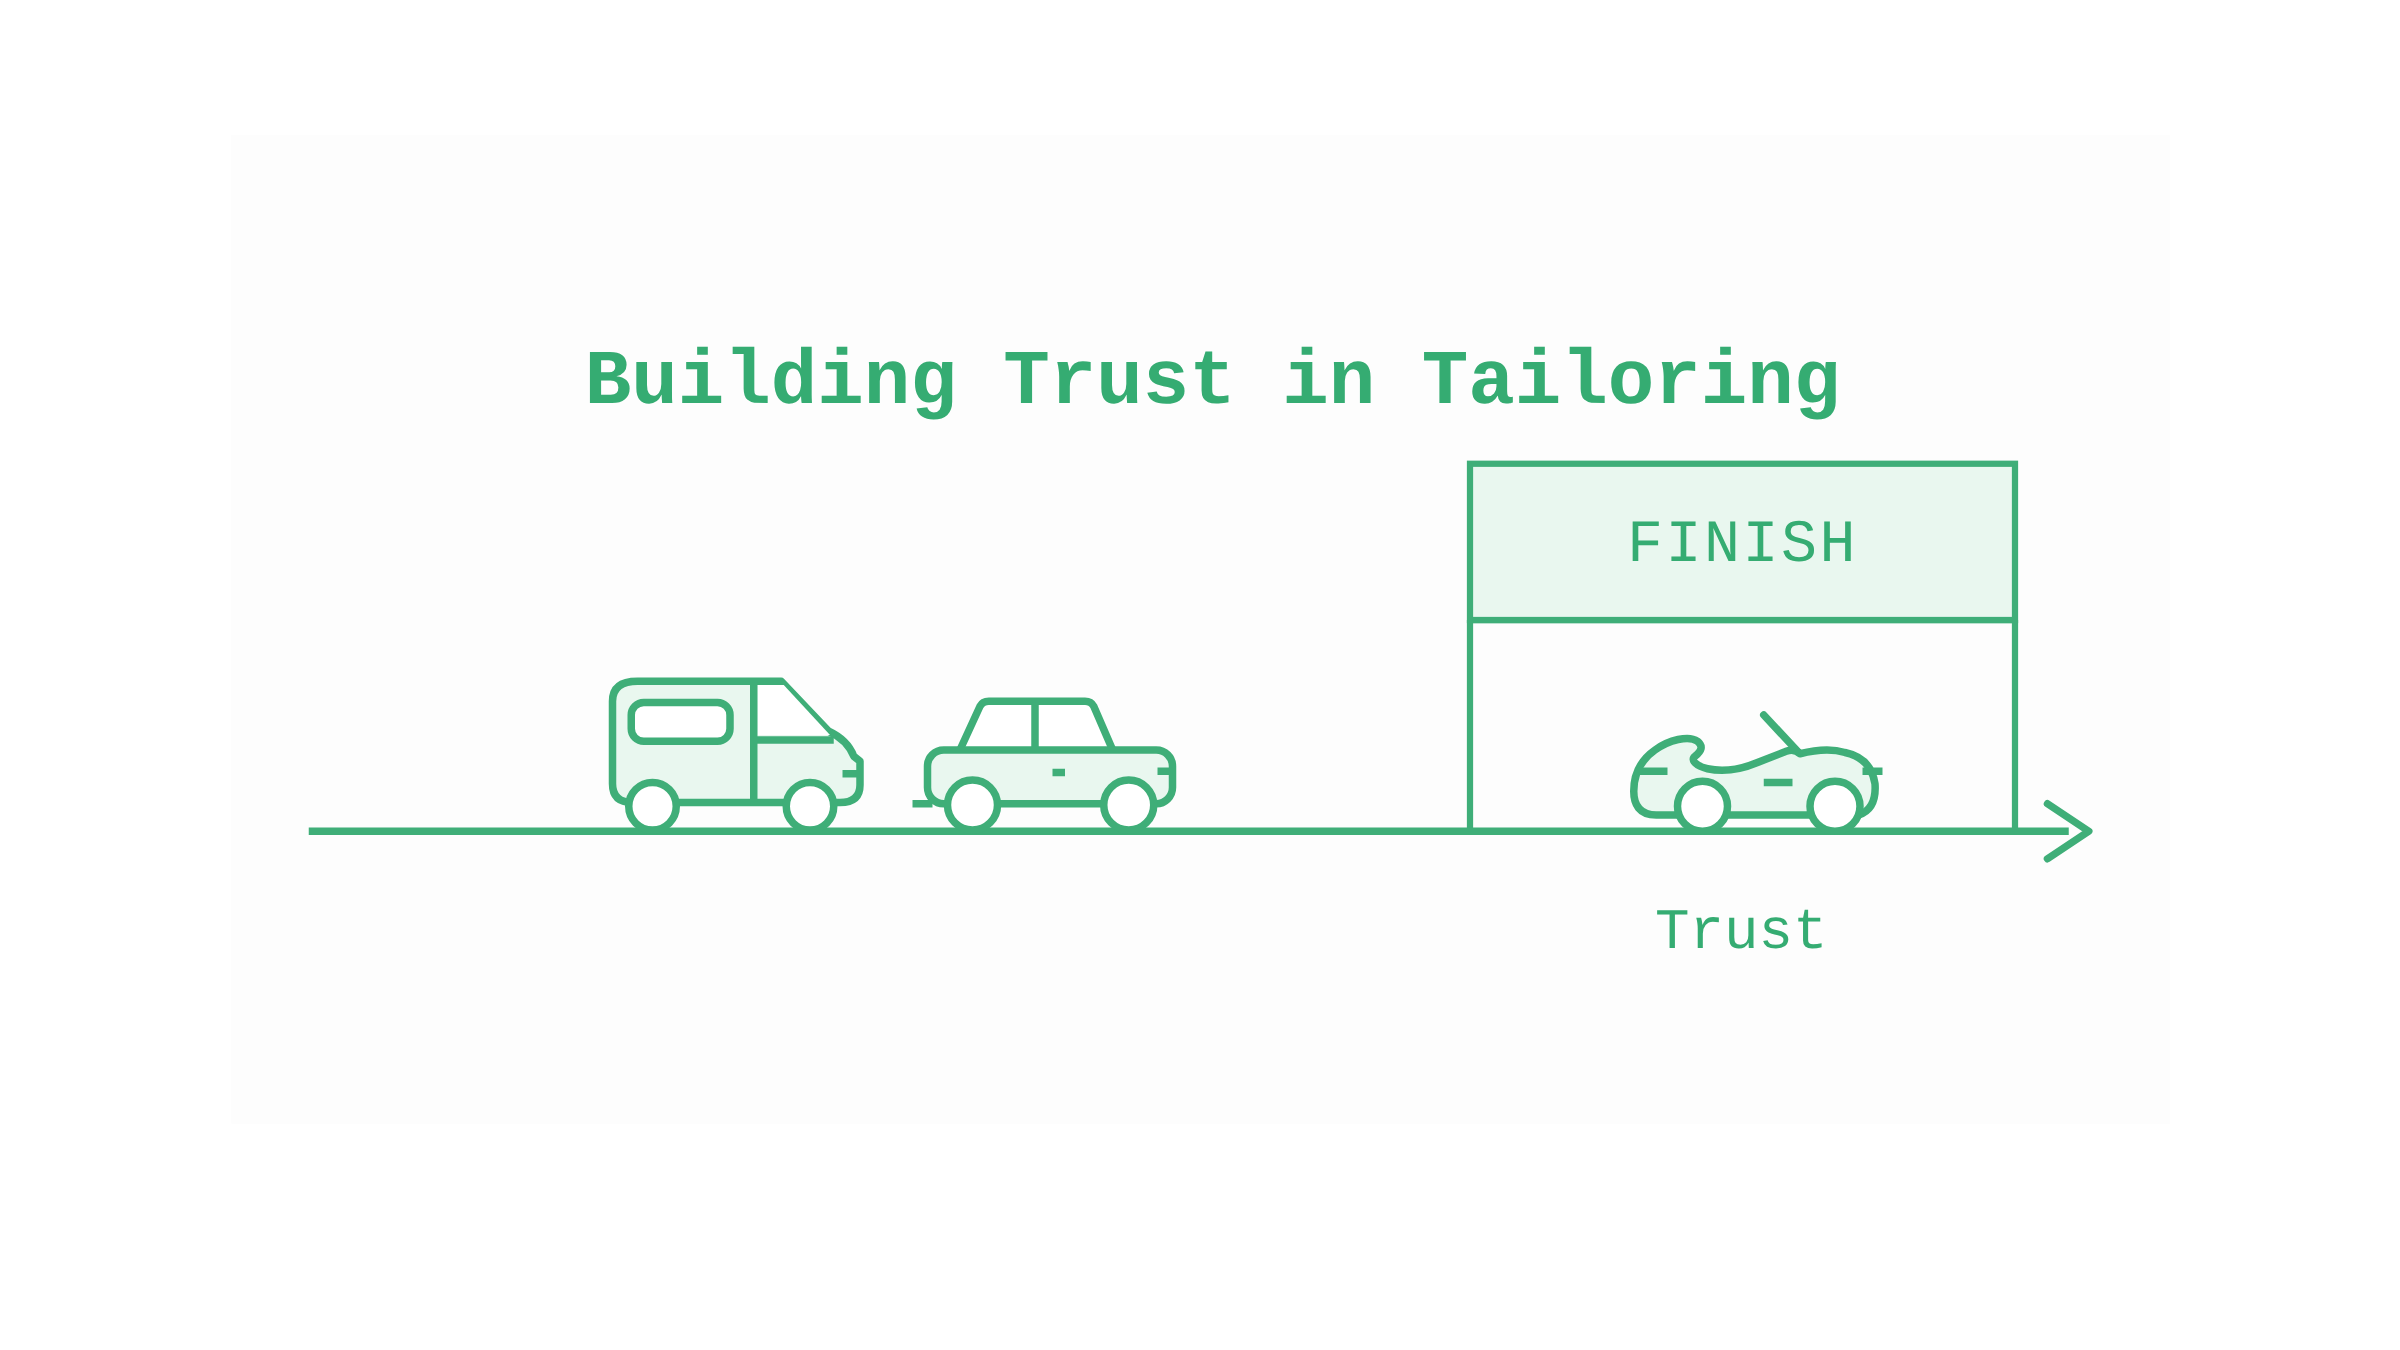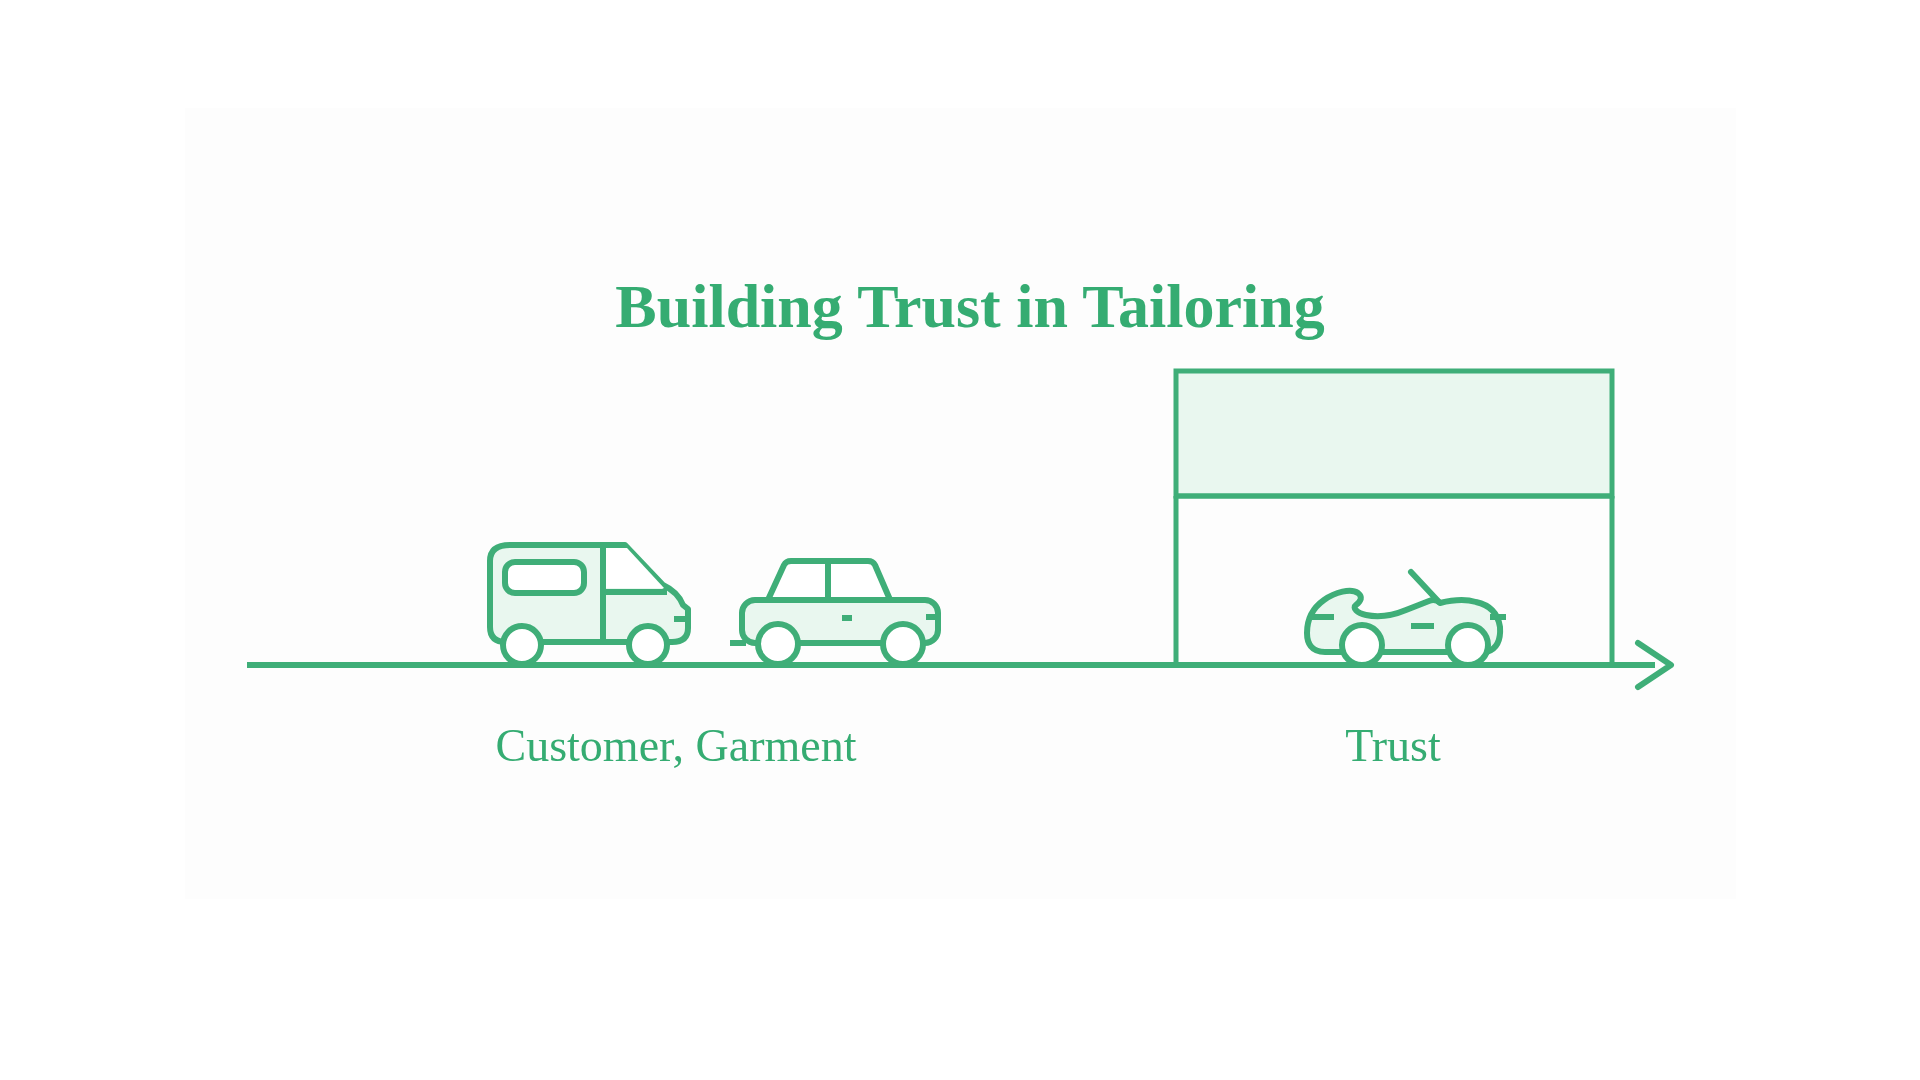--- a/index.html
+++ b/index.html
@@ -6,21 +6,21 @@
     --stroke:#3FAE78;
     --fill-light:#E9F7EF;
     --text-green:#35AC72;
     --page-bg:#FFFFFF;
     --canvas-bg:#FDFDFD;
   }
   html,body{margin:0;padding:0;background:var(--page-bg);}
   .stage{
     position:relative;width:1920px;height:1048px;overflow:hidden;
     background:var(--page-bg);
-    font-family:Liberation Serif, serif;
+    font-family:Liberation Mono, monospace;
   }
   .canvas-bg{
     position:absolute;left:185px;top:108px;width:1551px;height:791px;
     background:var(--canvas-bg);
   }
   .page-title{
     position:absolute;left:970px;top:230px;transform:translateX(-50%);
     font-size:62px;font-weight:bold;line-height:68px;white-space:nowrap;
     color:var(--text-green);
   }
@@ -102,18 +102,18 @@
                L 22,97 Z"></path>
       <line x1="108" y1="17" x2="136" y2="47" class="ln" stroke-width="6" stroke-linecap="round"></line>
       <line x1="9" y1="62" x2="31" y2="62" class="ln" stroke-width="6"></line>
       <line x1="108" y1="71" x2="131" y2="71" class="ln" stroke-width="6"></line>
       <line x1="187" y1="62" x2="203" y2="62" class="ln" stroke-width="6"></line>
       <circle cx="59" cy="90" r="20" class="wheel" stroke-width="6"></circle>
       <circle cx="165" cy="90" r="20" class="wheel" stroke-width="6"></circle>
     </g>
   </svg>
 
+  <div class="finish-label">FINISH</div>
 
-  <div class="group-label label-start">Customer, Garment</div>
 
   <div class="group-label label-end">Trust</div>
 
 </div>
 
 </body></html>

